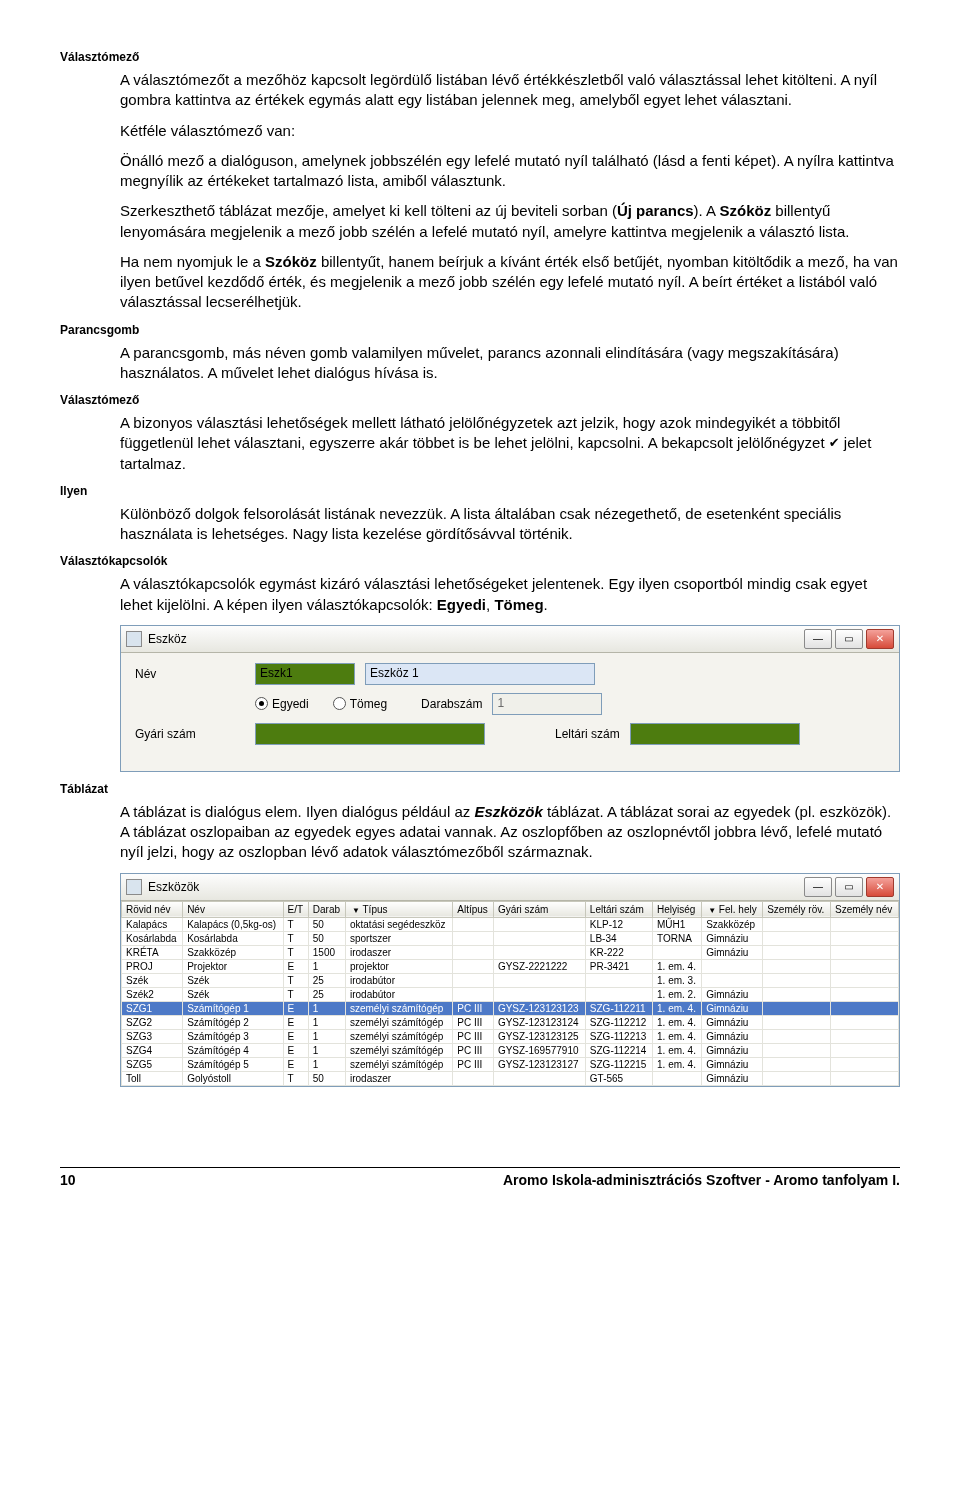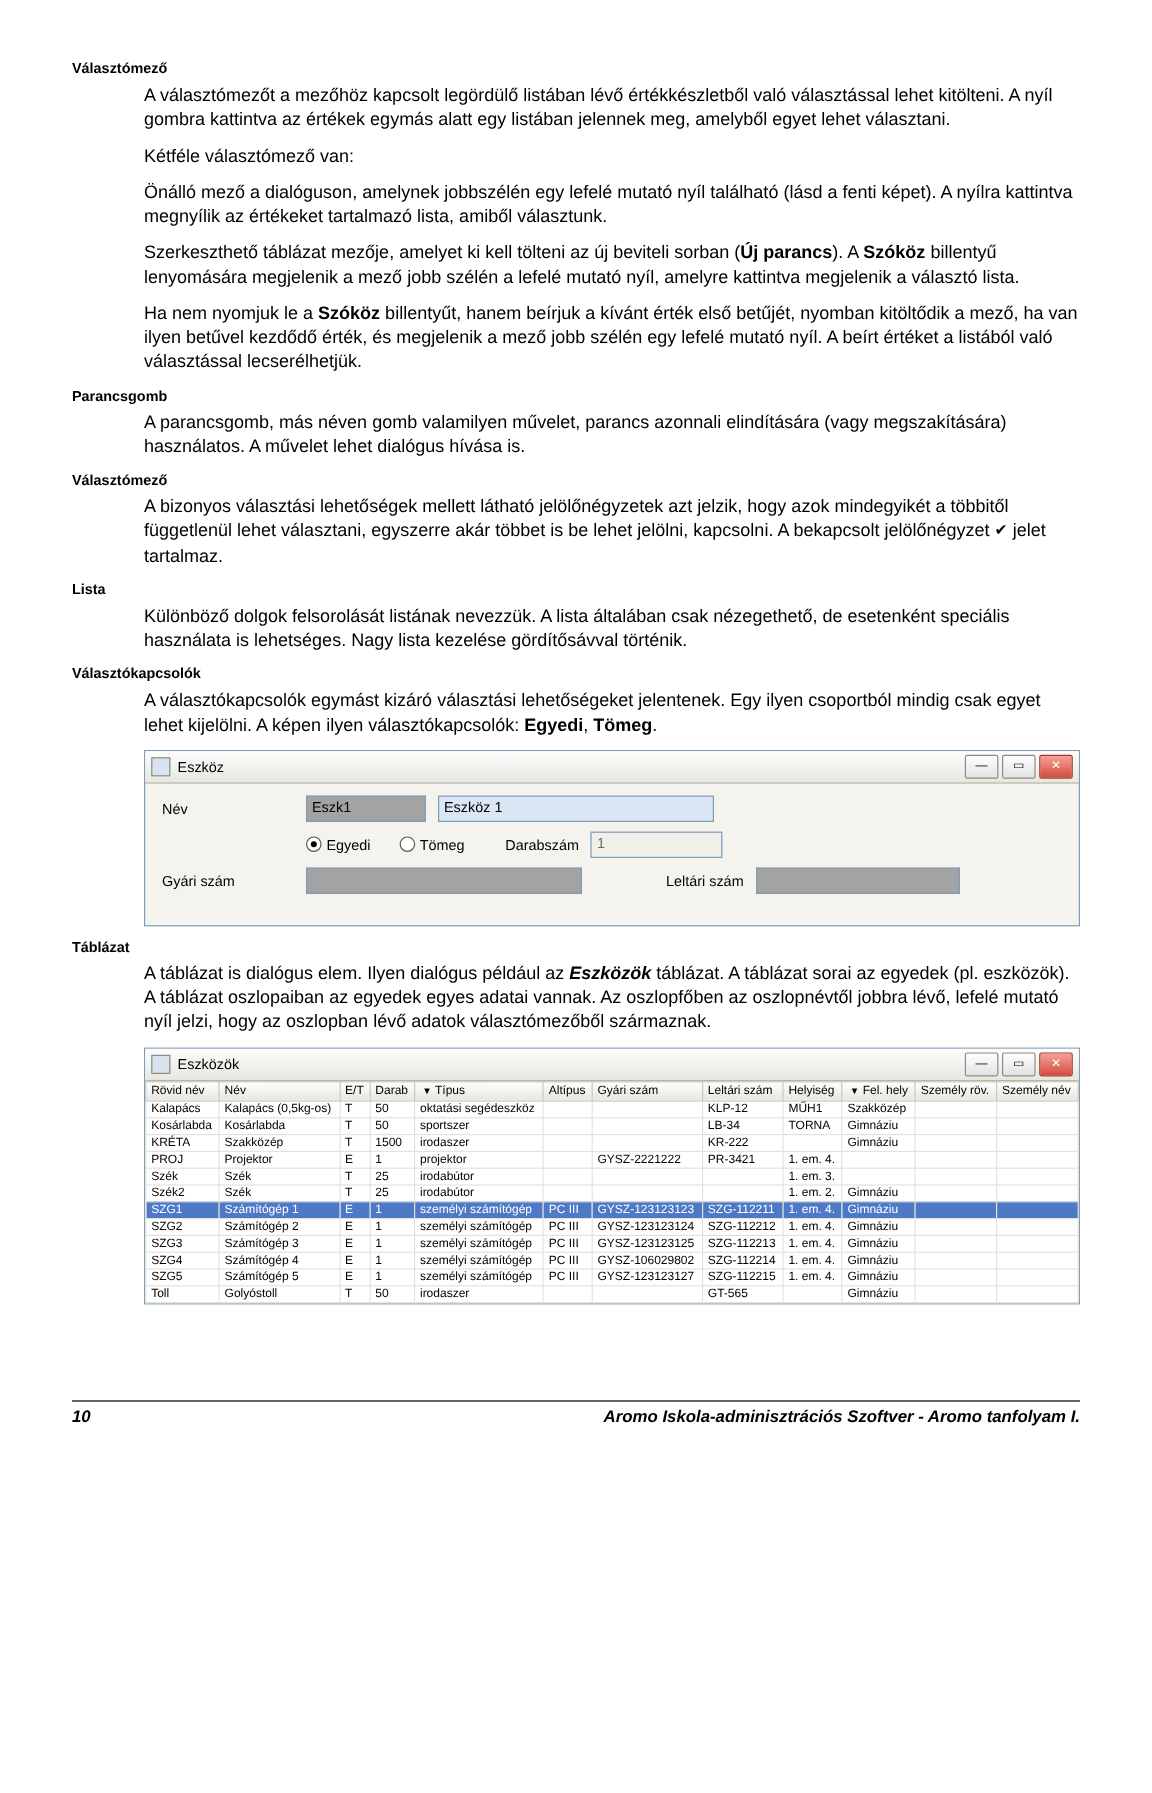--- a/index.html
+++ b/index.html
@@ -53,21 +53,21 @@
     background: linear-gradient(#fff,#e2e2e2);
     display:flex; align-items:center; justify-content:center;
     font-size:10px; line-height:1;
     border-radius:2px;
   }
   .ss-winbtn.close { background:linear-gradient(#f4a19a,#d74b3a); color:#fff; border-color:#a03a2e;}
   .ss-body { padding: 10px 14px 18px 14px; }
   .ss-row { display:flex; align-items:center; margin-bottom:8px; gap:10px; }
   .ss-label { width:110px; }
   .ss-input {
-    border:1px solid #7f9db9; background:#a3a3a3; padding:2px 4px;
+    border:1px solid #7f9db9; background:#4d7c0f; padding:2px 4px;
     font-family:Tahoma,Arial,sans-serif; font-size:12px; height:16px;
   }
   .ss-input.blue { background:#dbe6f5; }
   .ss-input.grey { background:#f0f0ea; color:#6b6b6b;}
   .ss-radio { display:inline-flex; align-items:center; gap:4px; margin-right:14px;}
   .ss-radio .dot {
     width:11px; height:11px; border:1px solid #555; border-radius:50%;
     display:inline-flex; align-items:center; justify-content:center; background:#fff;
   }
   .ss-radio .dot.sel::after{ content:""; width:5px; height:5px; background:#000; border-radius:50%; }
@@ -98,21 +98,20 @@
     white-space:nowrap;
   }
   .ss2 .tbl tr.sel td { background:#4d79c7; color:#fff; }
   .ss2 .tbl th .arrow { font-size:8px; margin-left:2px;}
   .footer {
     margin-top: 80px;
     border-top:1px solid #000;
     padding-top:4px;
     display:flex;
     justify-content:space-between;
-    font-style:italic;
     font-weight:bold;
     font-size:14px;
   }
 </style>
 </head>
 <body>
 
 <h3 class="section-head">Választómező</h3>
 <p class="body-text">A választómezőt a mezőhöz kapcsolt legördülő listában lévő értékkészletből való választással lehet kitölteni. A nyíl gombra kattintva az értékek egymás alatt egy listában jelennek meg, amelyből egyet lehet választani.</p>
 <p class="body-text">Kétféle választómező van:</p>
@@ -125,21 +124,21 @@
 </p>
 
 <h3 class="section-head">Parancsgomb</h3>
 <p class="body-text">A parancsgomb, más néven gomb valamilyen művelet, parancs azonnali elindítására (vagy megszakítására) használatos. A művelet lehet dialógus hívása is.</p>
 
 <h3 class="section-head">Választómező</h3>
 <p class="body-text">
   <span>A bizonyos választási lehetőségek mellett látható jelölőnégyzetek azt jelzik, hogy azok mindegyikét a többitől függetlenül lehet választani, egyszerre akár többet is be lehet jelölni, kapcsolni. A bekapcsolt jelölőnégyzet </span><span class="checkmark">✔</span><span> jelet tartalmaz.</span>
 </p>
 
-<h3 class="section-head">Lista</h3>
+<h3 class="section-head">Ilyen</h3>
 <p class="body-text">Különböző dolgok felsorolását listának nevezzük. A lista általában csak nézegethető, de esetenként speciális használata is lehetséges. Nagy lista kezelése gördítősávval történik.</p>
 
 <h3 class="section-head">Választókapcsolók</h3>
 <p class="body-text">
   <span>A választókapcsolók egymást kizáró választási lehetőségeket jelentenek. Egy ilyen csoportból mindig csak egyet lehet kijelölni. A képen ilyen választókapcsolók: </span><span class="bold">Egyedi</span><span>, </span><span class="bold">Tömeg</span><span>.</span>
 </p>
 
 <div class="screenshot-box">
   <div class="ss-titlebar">
     <div class="ss-titlebar-left">
@@ -340,21 +339,21 @@
           <td></td>
           <td></td>
         </tr>
         <tr>
           <td>SZG4</td>
           <td>Számítógép 4</td>
           <td>E</td>
           <td>1</td>
           <td>személyi számítógép</td>
           <td>PC III</td>
-          <td>GYSZ-106029802</td>
+          <td>GYSZ-169577910</td>
           <td>SZG-112214</td>
           <td>1. em. 4.</td>
           <td>Gimnáziu</td>
           <td></td>
           <td></td>
         </tr>
         <tr>
           <td>SZG5</td>
           <td>Számítógép 5</td>
           <td>E</td>

